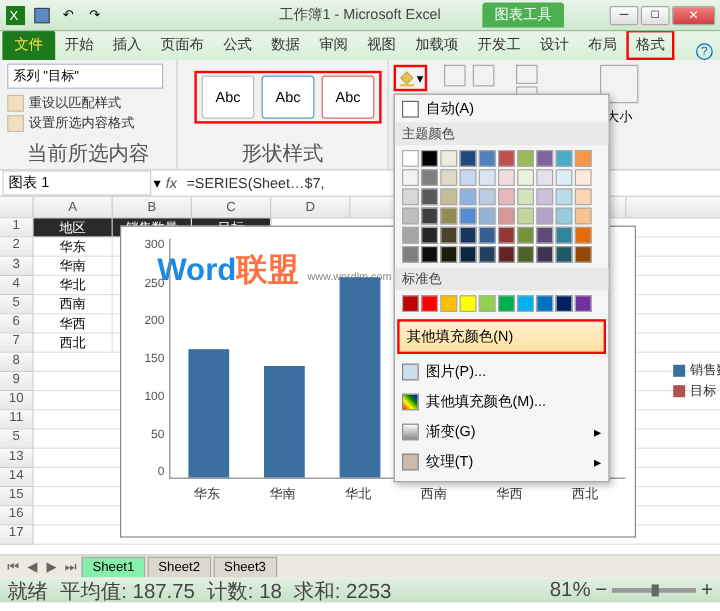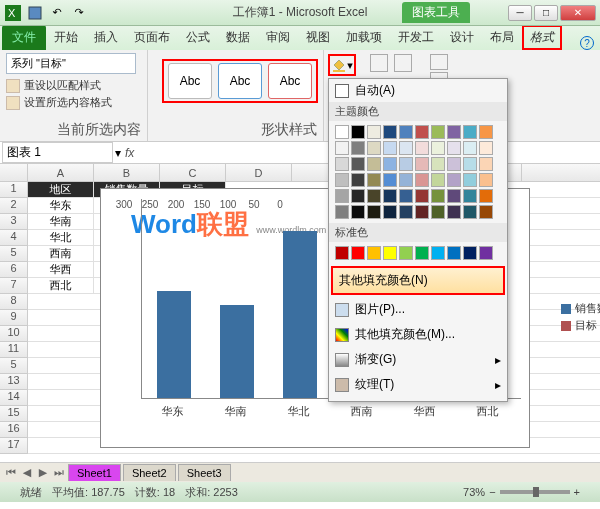--- a/index.html
+++ b/index.html
@@ -9,27 +9,27 @@
 .qat { display: flex; align-items: center; gap: 4px; }
 .qat-icon { width: 18px; height: 18px; display: flex; align-items: center; justify-content: center; }
 .title-text { position: absolute; left: 50%; transform: translateX(-50%); font-size: 12px; color: #444; }
 .chart-tools-ctx { position: absolute; right: 130px; background: #4CAF50; color: #fff; padding: 2px 10px; border-radius: 3px 3px 0 0; font-size: 12px; }
 .win-controls { position: absolute; right: 4px; display: flex; gap: 2px; }
 .win-btn { width: 24px; height: 16px; border: 1px solid #aaa; border-radius: 2px; display: flex; align-items: center; justify-content: center; font-size: 10px; background: linear-gradient(#fefefe,#e0e0e0); }
 .win-close { background: linear-gradient(#f08080,#d04040); color: #fff; width: 36px; }
 
 .ribbon-tabs { height: 24px; background: linear-gradient(#e8f5e8, #d8f0d8); display: flex; align-items: flex-end; padding-left: 2px; gap: 0; }
 .tab { padding: 4px 8px; font-size: 12px; color: #333; cursor: pointer; }
-.tab-file { background: #1b7a1b; color: #86efac; border-radius: 3px 3px 0 0; padding: 4px 10px; }
-.tab-format { border: 2px solid red; padding: 2px 6px; font-style: italic; }
+.tab-file { background: #1b7a1b; color: #fde047; border-radius: 3px 3px 0 0; padding: 4px 10px; }
+.tab-format { border: 2px solid red; padding: 2px 6px; }
 .help-icon { margin-left: auto; margin-right: 6px; color: #0066cc; width: 14px; height: 14px; border: 1px solid #0066cc; border-radius: 50%; display: flex; align-items: center; justify-content: center; font-size: 10px; }
 
 .ribbon-body { height: 92px; background: #f2f2f2; border-bottom: 1px solid #ccc; display: flex; position: relative; }
 .ribbon-group { border-right: 1px solid #d0d0d0; padding: 3px 6px 2px; display: flex; flex-direction: column; }
-.group-label { text-align: right; font-size: 14px; color: #555; margin-top: auto; }
+.group-label { text-align: center; font-size: 17px; color: #555; margin-top: auto; }
 .series-sel { width: 130px; border: 1px solid #abc; background: #fff; padding: 2px 4px; margin-bottom: 3px; font-size: 11px; }
 .sel-btn { display: flex; align-items: center; gap: 4px; font-size: 11px; color: #333; padding: 1px 0; }
 .sel-btn .ic { width: 14px; height: 14px; background: #f0e0c0; border: 1px solid #cba; }
 
 .shape-styles { display: flex; align-items: flex-start; gap: 6px; padding: 6px 8px 2px; }
 .abc-box { width: 44px; height: 36px; border: 1px solid #bbb; background: #fff; border-radius: 3px; display: flex; align-items: center; justify-content: center; font-size: 12px; }
 .abc-blue { border: 1px solid #5a9bd5; }
 .abc-red { border: 1px solid #e06666; }
 .shape-wrap { border: 2px solid red; padding: 2px 4px; display: inline-flex; gap: 6px; }
 
@@ -46,21 +46,21 @@
 .cm-row { display: flex; align-items: center; padding: 3px 6px; gap: 6px; }
 .cm-auto-sw { width: 14px; height: 14px; border: 1px solid #666; background: #fff; }
 .cm-section { background: #e8e8e8; padding: 2px 6px; font-size: 11px; color: #444; }
 .swatch-grid { display: grid; grid-template-columns: repeat(10, 14px); gap: 2px; padding: 4px 6px; }
 .sw { width: 14px; height: 14px; border: 1px solid #aaa; }
 .cm-item { padding: 4px 6px; display: flex; align-items: center; gap: 6px; }
 .cm-item-ic { width: 14px; height: 14px; border: 1px solid #888; }
 .cm-nofill { border: 2px solid red; background: linear-gradient(#fff0d0, #ffe0a0); margin: 2px; padding: 4px 6px; }
 
 .formula-bar { height: 22px; border-bottom: 1px solid #ccc; display: flex; align-items: center; background: #fff; font-size: 12px; }
-.name-box { width: 111px; padding: 1px 4px; margin: 0 2px; border: 1px solid #ccc; }
+.name-box { width: 124px; padding: 1px 4px; margin: 0 2px; border: 1px solid #ccc; }
 .fx { padding: 0 4px; color: #555; font-style: italic; }
 .formula-txt { padding: 0 4px; color: #333; }
 
 .sheet-area { position: relative; height: 298px; overflow: hidden; }
 .col-headers { display: flex; height: 18px; background: linear-gradient(#f8f8f8,#e8e8e8); border-bottom: 1px solid #ccc; }
 .corner { width: 28px; border-right: 1px solid #ccc; }
 .ch { width: 66px; text-align: center; border-right: 1px solid #ccc; font-size: 11px; color: #555; display: flex; align-items: center; justify-content: center; }
 .rows { display: flex; }
 .row-headers { width: 28px; }
 .rh { height: 16px; border-bottom: 1px solid #ccc; border-right: 1px solid #ccc; background: linear-gradient(#f8f8f8,#e8e8e8); text-align: center; font-size: 11px; color: #555; }
@@ -68,36 +68,36 @@
 .crow { display: flex; height: 16px; border-bottom: 1px solid #e0e0e0; }
 .cell { width: 66px; border-right: 1px solid #e0e0e0; padding: 0 2px; font-size: 11px; display: flex; align-items: center; justify-content: center; }
 .hdr-cell { background: #2a2a2a; color: #fff; }
 
 .chart-obj { position: absolute; left: 100px; top: 24px; width: 430px; height: 260px; background: #fff; border: 1px solid #888; }
 .watermark { position: absolute; left: 30px; top: 18px; font-size: 26px; font-weight: bold; }
 .wm-blue { color: #1e88e5; }
 .wm-orange { color: #ff7043; }
 .wm-url { font-size: 9px; color: #888; font-weight: normal; }
 .bars-area { position: absolute; left: 40px; top: 10px; width: 380px; height: 210px; }
-.y-axis { position: absolute; left: -30px; top: 0; height: 200px; display: flex; flex-direction: row; justify-content: space-between; font-size: 10px; color: #555; text-align: center; }
+.y-axis { position: absolute; left: -30px; top: 0; height: 200px; display: flex; flex-direction: column; justify-content: space-between; font-size: 10px; color: #555; text-align: right; }
 .y-tick { width: 26px; }
 .plot { position: absolute; left: 0; top: 0; width: 380px; height: 200px; border-left: 1px solid #888; border-bottom: 1px solid #888; }
 .bar { position: absolute; bottom: 0; width: 34px; background: #3b6fa0; }
 .x-labels { position: absolute; left: 40px; top: 215px; width: 380px; display: flex; }
 .xl { width: 63px; text-align: center; font-size: 11px; color: #333; }
 .legend { position: absolute; right: -90px; top: 110px; font-size: 11px; color: #333; }
 .lg-row { display: flex; align-items: center; gap: 4px; margin: 2px 0; }
 .lg-sw { width: 10px; height: 10px; }
 
 .sheet-tabs { height: 20px; border-top: 1px solid #ccc; display: flex; align-items: center; background: #ece9e0; font-size: 11px; padding: 0 4px; gap: 2px; }
 .nav-btn { width: 14px; height: 14px; display: flex; align-items: center; justify-content: center; color: #666; }
-.stab { padding: 2px 8px; background: #d946ef; border: 1px solid #aaa; border-bottom: none; }
+.stab { padding: 2px 8px; background: #86efac; border: 1px solid #aaa; border-bottom: none; }
 .stab-inactive { background: #dcd8cc; }
 
-.status-bar { height: 20px; background: linear-gradient(#e0f0e0,#c8e0c8); display: flex; align-items: center; font-size: 11px; color: #444; padding: 0 20px; gap: 10px; }
+.status-bar { height: 20px; background: linear-gradient(#e0f0e0,#c8e0c8); display: flex; align-items: center; font-size: 17px; color: #444; padding: 0 6px; gap: 10px; }
 .zoom { margin-left: auto; display: flex; align-items: center; gap: 4px; }
 .slider { width: 70px; height: 4px; background: #999; position: relative; }
 .thumb { position: absolute; left: 33px; top: -3px; width: 6px; height: 10px; background: #666; }
 </style>
 </head>
 <body>
 
 <div class="title-bar">
   <div class="qat">
     <span class="qat-icon">
@@ -173,20 +173,24 @@
       </span>▾
   </div>
   <div class="wa">
     <span class="wa-ic"></span>
     <span class="wa-ic"></span>
   </div>
   <div class="arrange-grp">
     <span class="arr-ic"></span>
     <span class="arr-ic"></span>
     <span class="arr-ic"></span>
+  </div>
+  <div class="size-grp">
+    <div style="width:32px;height:32px;border:1px solid #aaa;margin:0 auto"></div>
+    <div style="font-size:11px;margin-top:4px">大小</div>
   </div>
 
   <div class="color-menu">
     <div class="cm-row">
       <span class="cm-auto-sw"></span>
       <span>自动(A)</span>
     </div>
     <div class="cm-section">主题颜色</div>
     <div class="swatch-grid" id="theme-grid">
         <div class="sw" style="background: rgb(255, 255, 255);"></div>
@@ -284,20 +288,21 @@
         <span>纹理(T)</span>
         <span style="margin-left:auto">▸</span>
       </div>
   </div>
 </div>
 
 <div class="formula-bar">
   <div class="name-box">图表 1</div>
   <span>▾</span>
   <span class="fx">fx</span>
+  <span class="formula-txt"><span>=SERIES(Sheet</span>…<span>$7,</span></span>
 </div>
 
 <div class="sheet-area">
   <div class="col-headers">
     <div class="corner"></div>
     <div class="ch">A</div>
     <div class="ch">B</div>
     <div class="ch">C</div>
     <div class="ch">D</div>
     <div class="ch" style="width:230px">H</div>
@@ -415,20 +420,20 @@
   <span class="stab stab-inactive">Sheet2</span>
   <span class="stab stab-inactive">Sheet3</span>
 </div>
 
 <div class="status-bar">
   <span>就绪</span>
   <span><span>平均值:</span> <span>187.75</span></span>
   <span><span>计数:</span> <span>18</span></span>
   <span><span>求和:</span> <span>2253</span></span>
   <div class="zoom">
-    <span>73%</span>
+    <span>81%</span>
     <span>−</span>
     <div class="slider">
         <div class="thumb"></div>
       </div>
     <span>+</span>
   </div>
 </div>
 
 </body></html>

